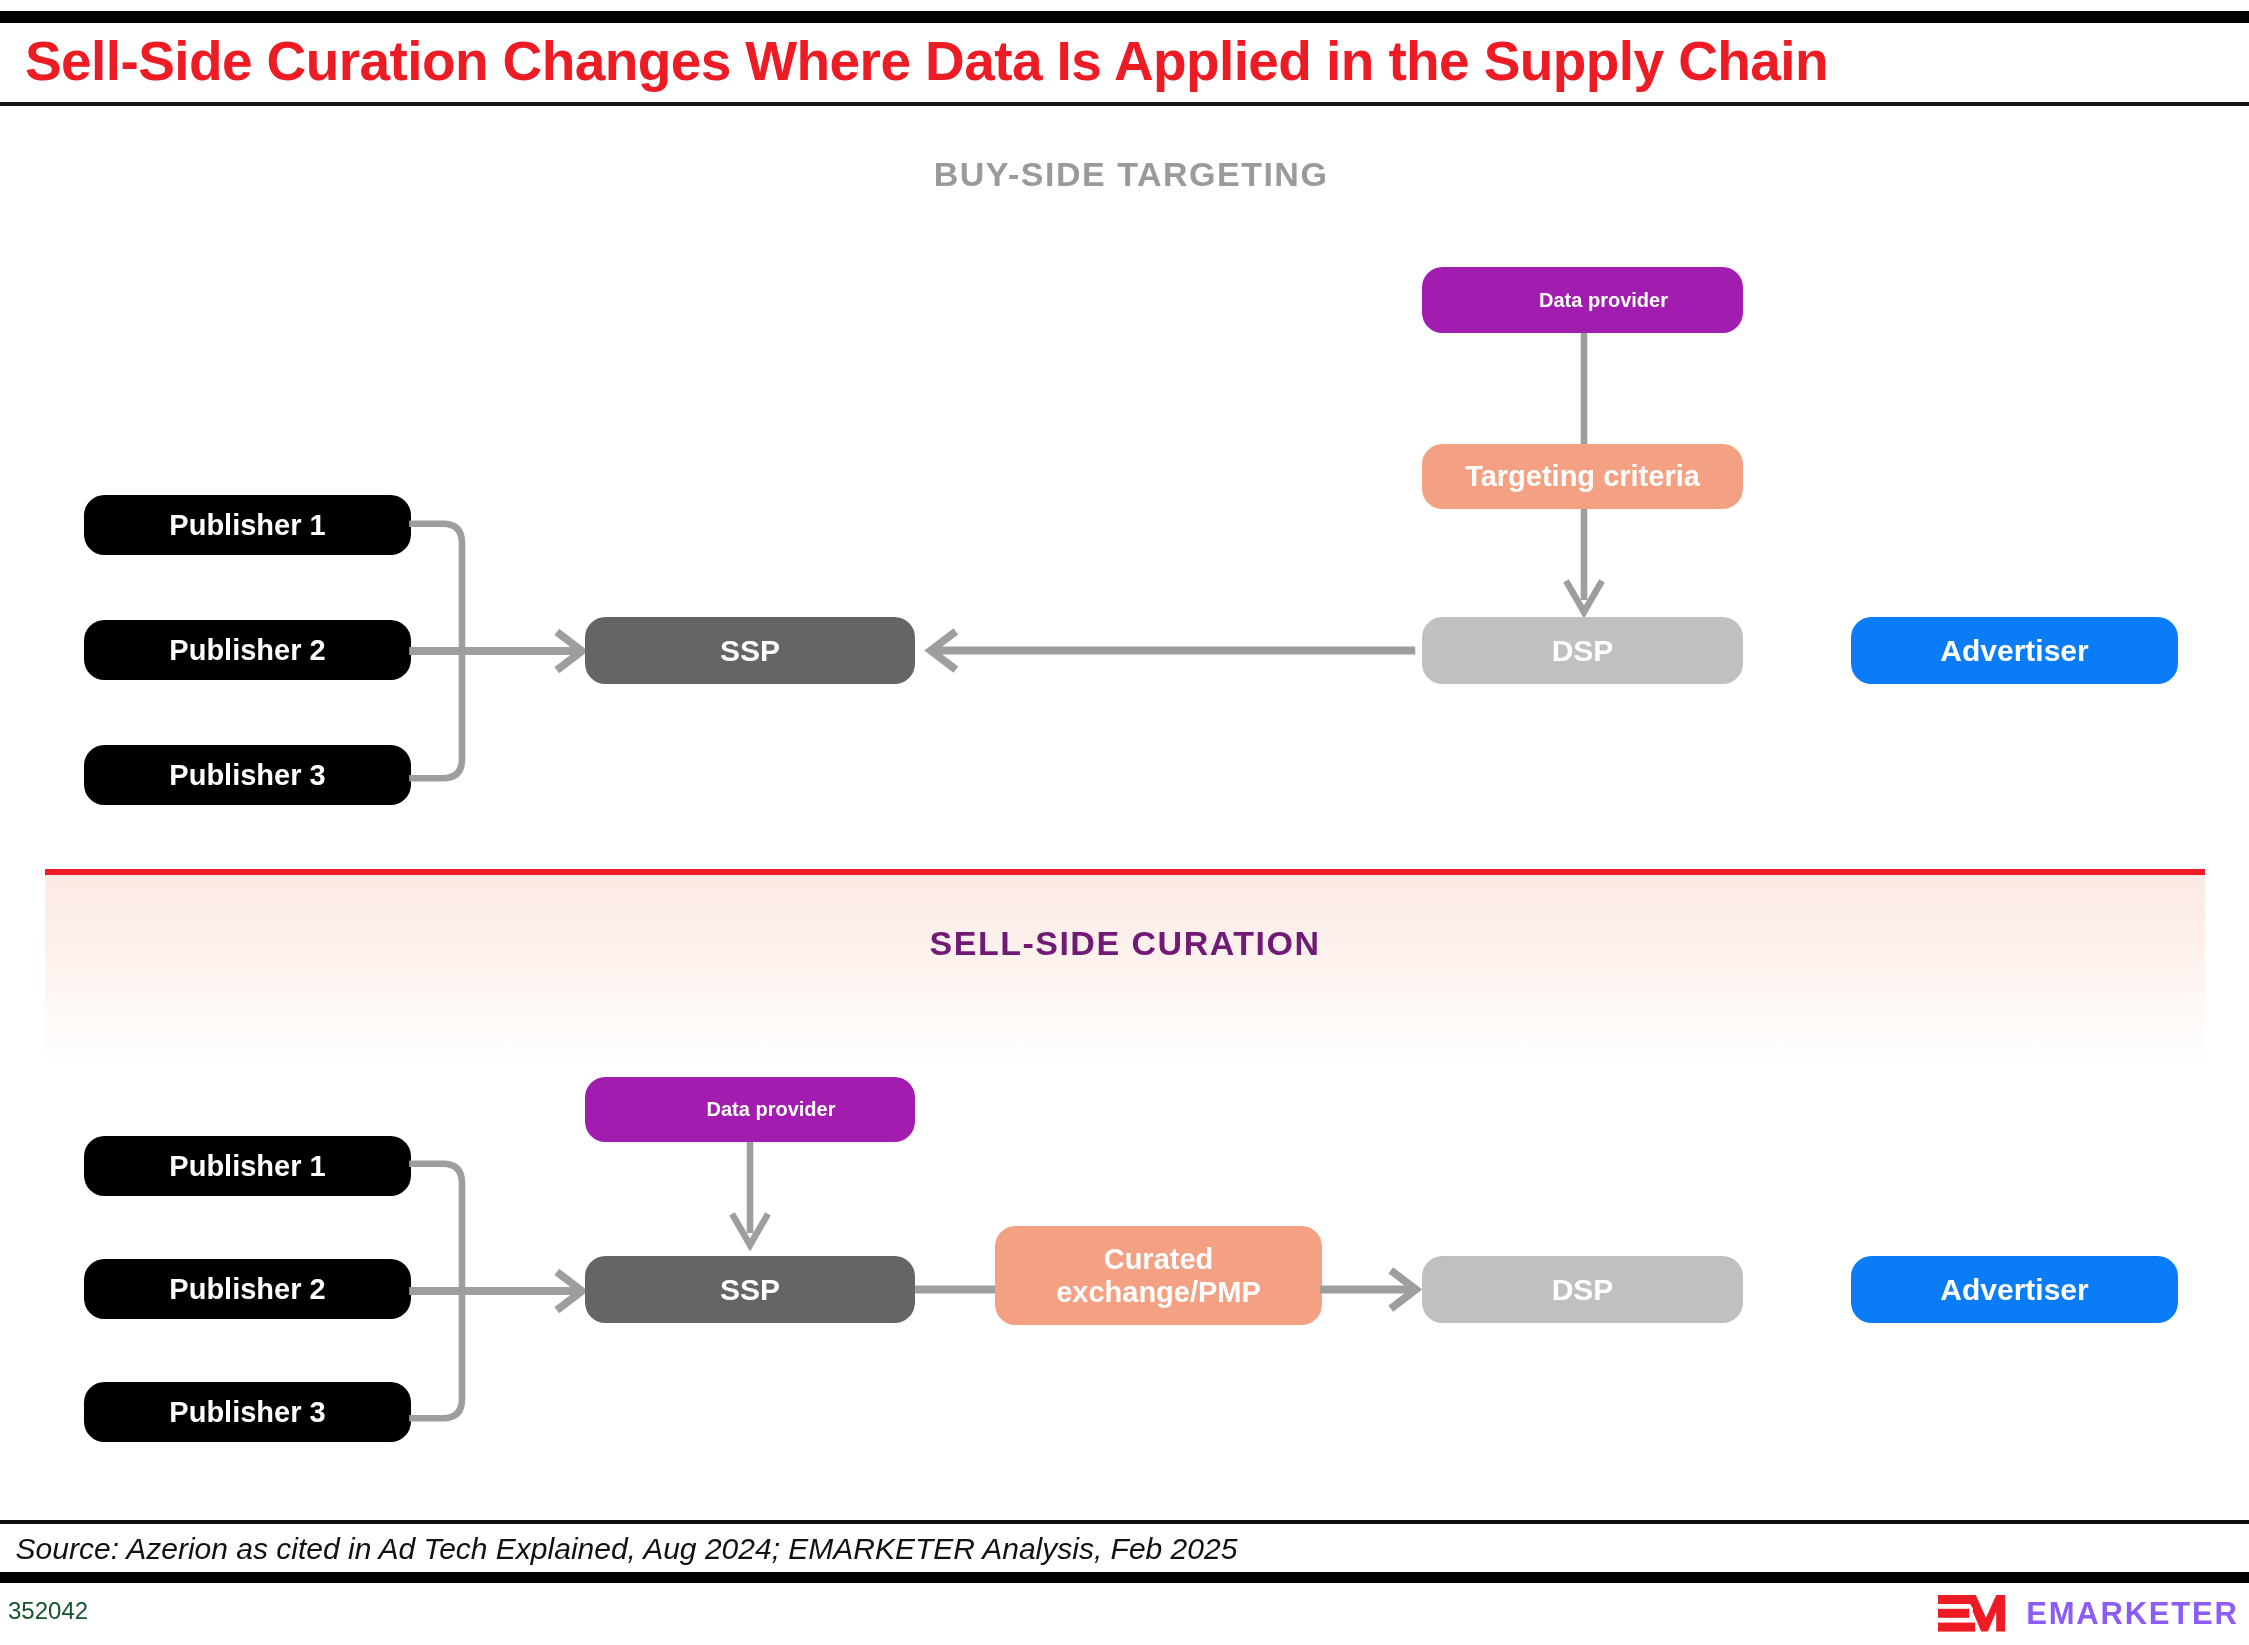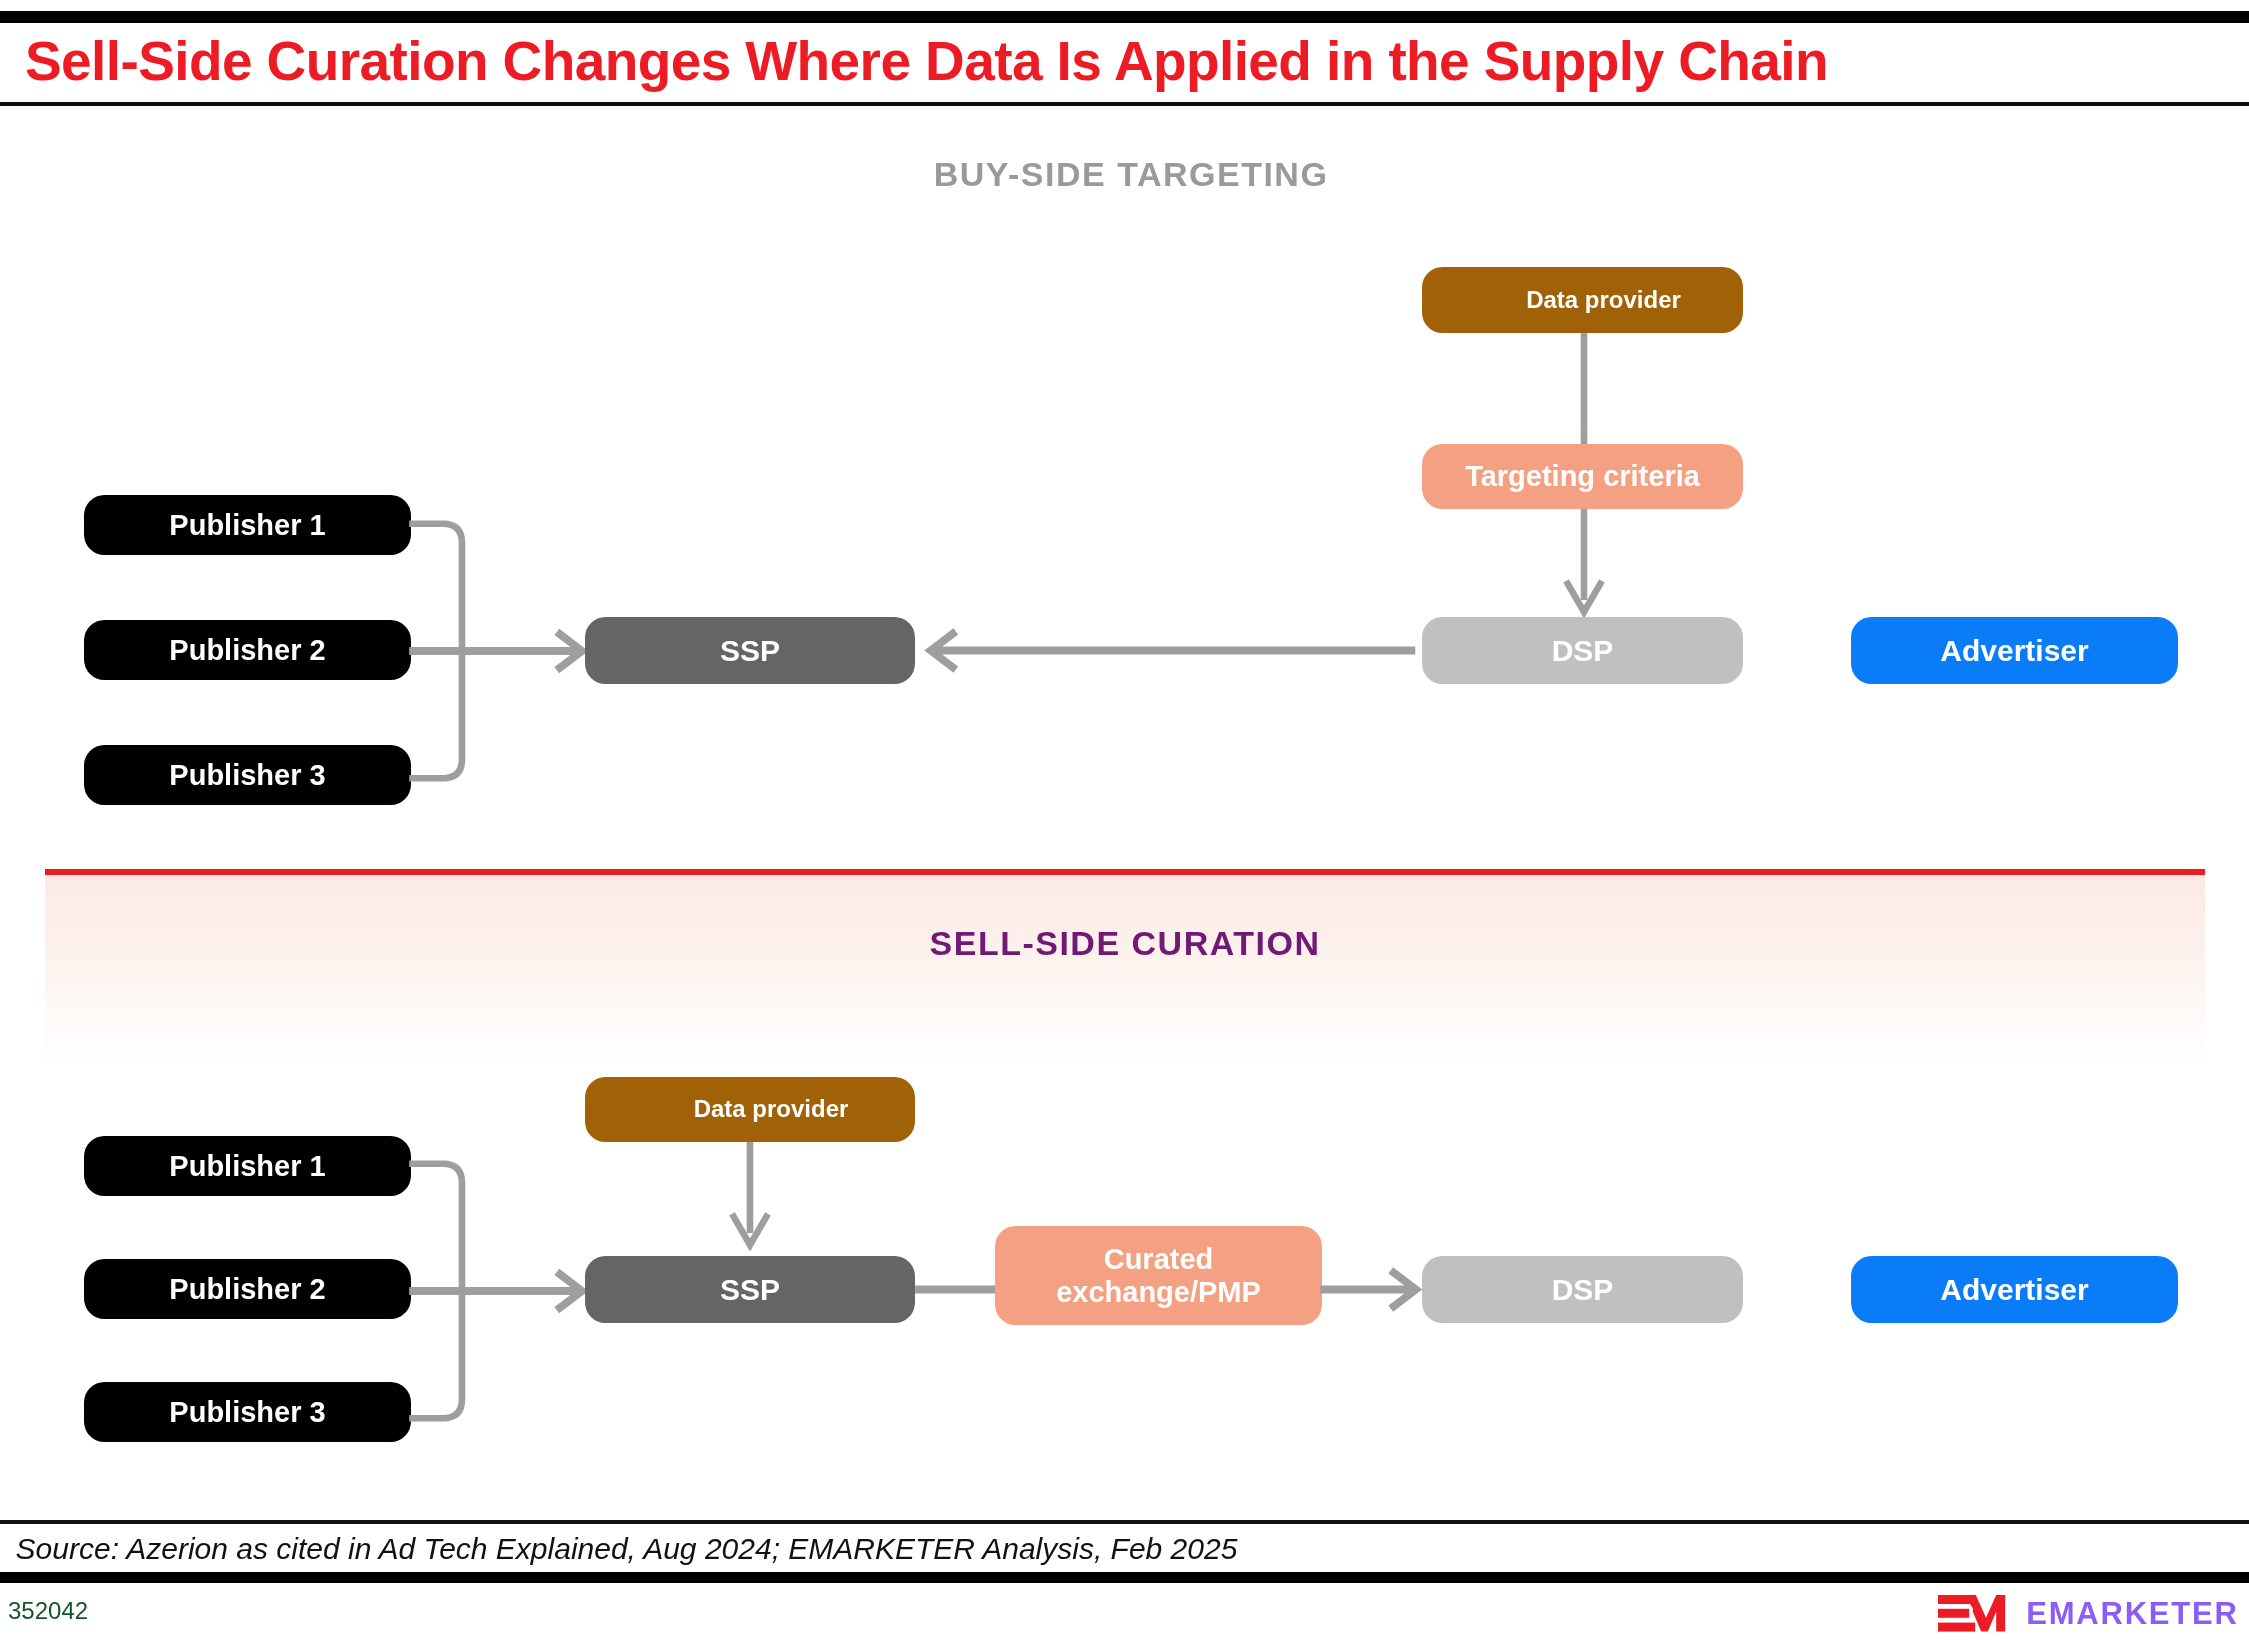--- a/index.html
+++ b/index.html
@@ -86,21 +86,21 @@
     text-align: center;
     color: #ffffff;
     font-weight: bold;
     line-height: 1.12;
     box-sizing: border-box;
   }
   .node.publisher { background: #000000; font-size: 29px; }
   .node.ssp       { background: #656565; font-size: 30px; }
   .node.dsp       { background: #c0c0c0; font-size: 30px; }
   .node.advertiser{ background: #0A7CF8; font-size: 30px; }
-  .node.dataprov  { background: #a16207; font-size: 24px; padding-left: 42px; }
+  .node.dataprov  { background: #a21caf; font-size: 20px; padding-left: 42px; }
   .node.criteria  { background: #F4A183; font-size: 29px; }
   .node.pmp       { background: #F4A183; font-size: 29px; }
 
   
   .conn {
     position: absolute;
     pointer-events: none;
   }
   .conn svg { display: block; }
 </style>

